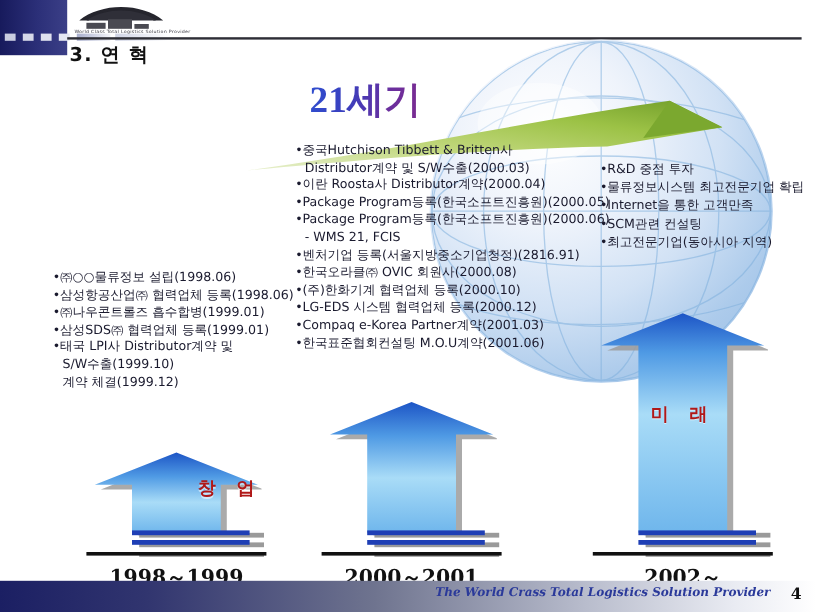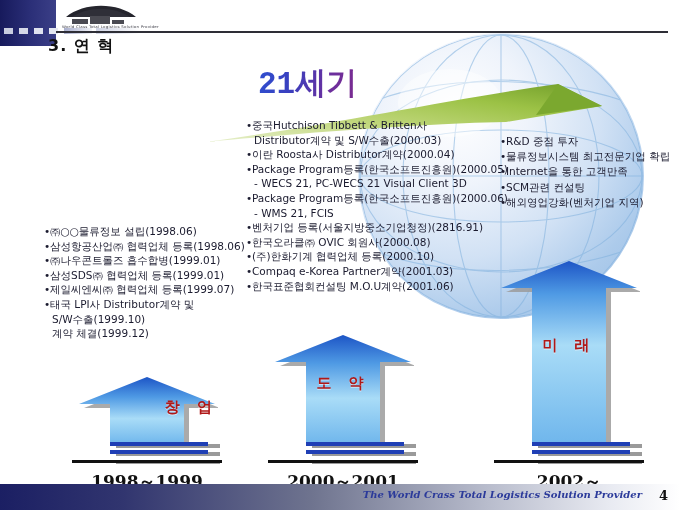--- a/index.html
+++ b/index.html
@@ -29,35 +29,35 @@
   .logo .bld{position:absolute;background:#4a4a52;}
   .logo .b1{left:10px;top:15px;width:16px;height:5px;}
   .logo .b2{left:28px;top:12px;width:20px;height:8px;}
   .logo .b3{left:50px;top:16px;width:12px;height:4px;}
   .logo .logotext{position:absolute;left:0;top:20px;width:78px;height:6px;
     font-size:4px;letter-spacing:.2px;color:#3c3c46;white-space:nowrap;
     transform:scale(1,0.9);transform-origin:left top;}
 
   .header-rule{position:absolute;left:56px;top:31px;width:612px;height:2px;background:#2e2e36;}
 
-  .slide-title{position:absolute;left:48px;top:36px;font-size:16px;font-weight:bold;
+  .slide-title{position:absolute;left:58px;top:36px;font-size:16px;font-weight:bold;
     color:#111;letter-spacing:1px;}
 
   
   .globe{position:absolute;left:358px;top:33px;width:286px;height:286px;border-radius:50%;
     background:
       radial-gradient(circle at 34% 28%, #ffffff 0%, #eef3fb 26%, #cfe0f4 52%, #a8c8ea 74%, #8fb6e0 100%);
     opacity:.95;}
   .globe-lines{position:absolute;left:358px;top:33px;width:286px;height:286px;}
 
   .swoosh{position:absolute;left:206px;top:82px;width:396px;height:62px;}
 
   
   .era-title{position:absolute;left:258px;top:62px;font-size:31px;font-weight:bold;
-    font-family:Liberation Mono, monospace;
+    font-family:Liberation Serif, serif;
     background:linear-gradient(100deg,#2f4fd0 0%,#3a3fbe 35%,#6a2f9e 70%,#7c2b8f 100%);
     -webkit-background-clip:text;background-clip:text;color:transparent;
     letter-spacing:0px;white-space:nowrap;}
 
   
   .tblock{position:absolute;color:#1a1a2e;white-space:nowrap;}
   .tblock .ln{line-height:14.6px;font-size:10.5px;}
   .tblock .ln.sub{padding-left:8px;}
   .bullet{display:inline-block;width:6px;}
 
@@ -184,21 +184,20 @@
         <linearGradient id="ag2" x1="0" y1="0" x2="0" y2="1">
           <stop offset="0%" stop-color="#1d55c6"></stop>
           <stop offset="26%" stop-color="#4f9ae4"></stop>
           <stop offset="58%" stop-color="#a9dcf7"></stop>
           <stop offset="100%" stop-color="#6fb6ec"></stop>
         </linearGradient>
       </defs>
       <path d="M71 3 L139 30 L108 30 L108 112 L34 112 L34 30 L3 30 Z" fill="#9b9b9b" transform="translate(5,4)" opacity="0.85"></path>
       <path d="M71 3 L139 30 L108 30 L108 112 L34 112 L34 30 L3 30 Z" fill="url(#ag2)"></path>
     </svg>
-    <div class="arrow-label" style="top:42px;font-size:15px;">도 약</div>
   </div>
   <div class="stack" style="left:306px;top:442px;width:104px;height:22px;">
     <span class="shadow" style="left:6px;top:2px;width:104px;"></span>
     <span class="bar" style="left:0px;top:0px;width:98px;"></span>
     <span class="shadow" style="left:6px;top:10px;width:104px;"></span>
     <span class="bar" style="left:0px;top:8px;width:98px;"></span>
     <span class="shadow" style="left:6px;top:18px;width:104px;"></span>
   </div>
 
   <div class="arrowwrap" style="left:498px;top:258px;width:142px;height:188px;">
@@ -226,45 +225,44 @@
 
   <div class="baseline" style="left:72px;top:460px;width:150px;"></div>
   <div class="baseline" style="left:268px;top:460px;width:150px;"></div>
   <div class="baseline" style="left:494px;top:460px;width:150px;"></div>
 
   <div class="tblock" id="block-left">
       <div class="ln"><span class="bullet">•</span><span>㈜○○물류정보 설립(1998.06)</span></div>
       <div class="ln"><span class="bullet">•</span><span>삼성항공산업㈜ 협력업체 등록(1998.06)</span></div>
       <div class="ln"><span class="bullet">•</span><span>㈜나우콘트롤즈 흡수합병(1999.01)</span></div>
       <div class="ln"><span class="bullet">•</span><span>삼성SDS㈜ 협력업체 등록(1999.01)</span></div>
-      <div class="ln"><span class="bullet">•</span><span>제일씨엔씨㈜ 협력업체 등록(1999.07)</span></div>
       <div class="ln"><span class="bullet">•</span><span>태국 LPI사 Distributor계약 및</span></div>
       <div class="ln sub"><span>S/W수출(1999.10)</span></div>
       <div class="ln sub"><span>계약 체결(1999.12)</span></div>
     </div>
   <div class="tblock" id="block-mid">
       <div class="ln"><span class="bullet">•</span><span>중국Hutchison Tibbett &amp; Britten사</span></div>
       <div class="ln sub"><span>Distributor계약 및 S/W수출(2000.03)</span></div>
       <div class="ln"><span class="bullet">•</span><span>이란 Roosta사 Distributor계약(2000.04)</span></div>
       <div class="ln"><span class="bullet">•</span><span>Package Program등록(한국소프트진흥원)(2000.05)</span></div>
-      <div class="ln sub"><span>- WECS 21, PC-WECS 21 Visual Client 3D</span></div>
       <div class="ln"><span class="bullet">•</span><span>Package Program등록(한국소프트진흥원)(2000.06)</span></div>
       <div class="ln sub"><span>- WMS 21, FCIS</span></div>
       <div class="ln"><span class="bullet">•</span><span>벤처기업 등록(서울지방중소기업청정)(2816.91)</span></div>
       <div class="ln"><span class="bullet">•</span><span>한국오라클㈜ OVIC 회원사(2000.08)</span></div>
       <div class="ln"><span class="bullet">•</span><span>(주)한화기계 협력업체 등록(2000.10)</span></div>
+      <div class="ln"><span class="bullet">•</span><span>LG-EDS 시스템 협력업체 등록(2000.12)</span></div>
       <div class="ln"><span class="bullet">•</span><span>Compaq e-Korea Partner계약(2001.03)</span></div>
       <div class="ln"><span class="bullet">•</span><span>한국표준협회컨설팅 M.O.U계약(2001.06)</span></div>
     </div>
   <div class="tblock" id="block-right">
       <div class="ln"><span class="bullet">•</span><span>R&amp;D 중점 투자</span></div>
       <div class="ln"><span class="bullet">•</span><span>물류정보시스템 최고전문기업 확립</span></div>
       <div class="ln"><span class="bullet">•</span><span>Internet을 통한 고객만족</span></div>
       <div class="ln"><span class="bullet">•</span><span>SCM관련 컨설팅</span></div>
-      <div class="ln"><span class="bullet">•</span><span>해외영업강화(벤처기업 지역)</span></div>
+      <div class="ln"><span class="bullet">•</span><span>최고전문기업(동아시아 지역)</span></div>
     </div>
 
   <div class="yearlabel" style="left:72px;top:470px;width:150px;">1998～1999</div>
   <div class="yearlabel" style="left:268px;top:470px;width:150px;">2000～2001</div>
   <div class="yearlabel" style="left:494px;top:470px;width:150px;">2002～</div>
 
   <div class="footer-bar"></div>
   <div class="footer-text">The World Crass Total Logistics Solution Provider</div>
   <div class="page-num">4</div>
 

